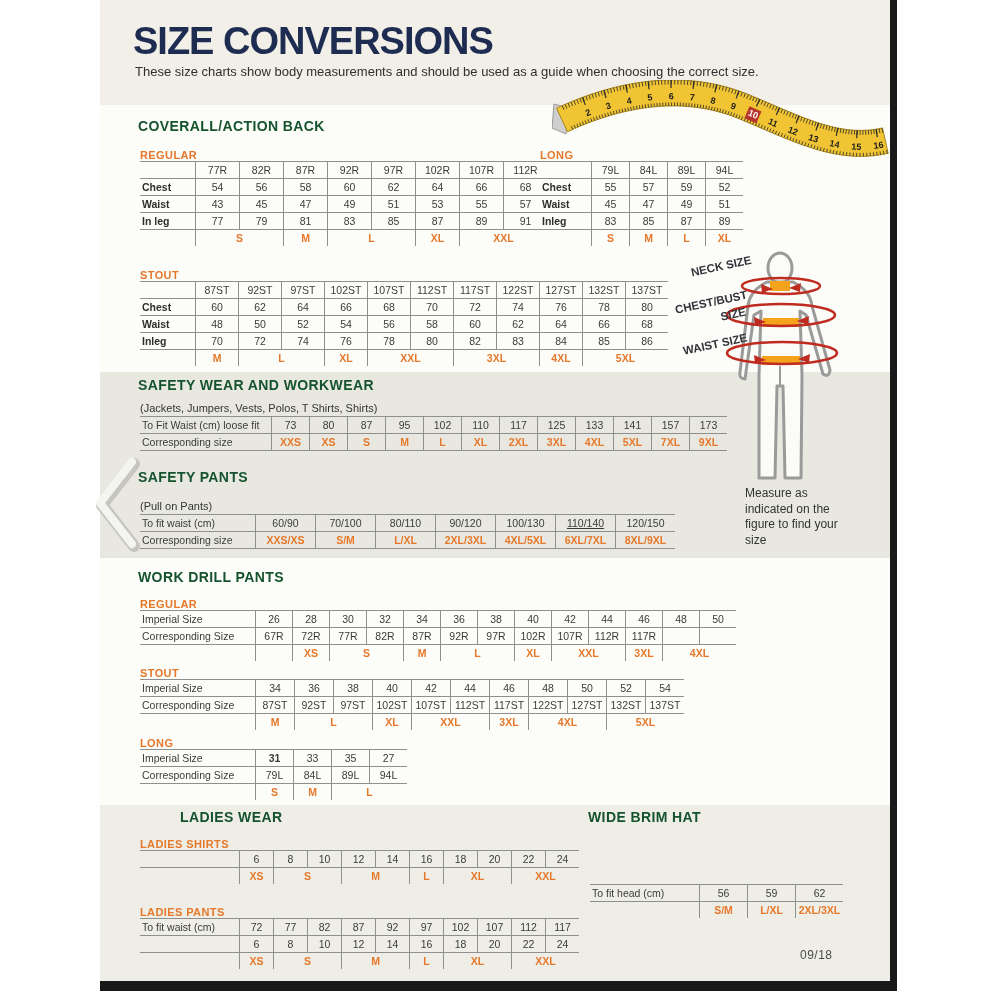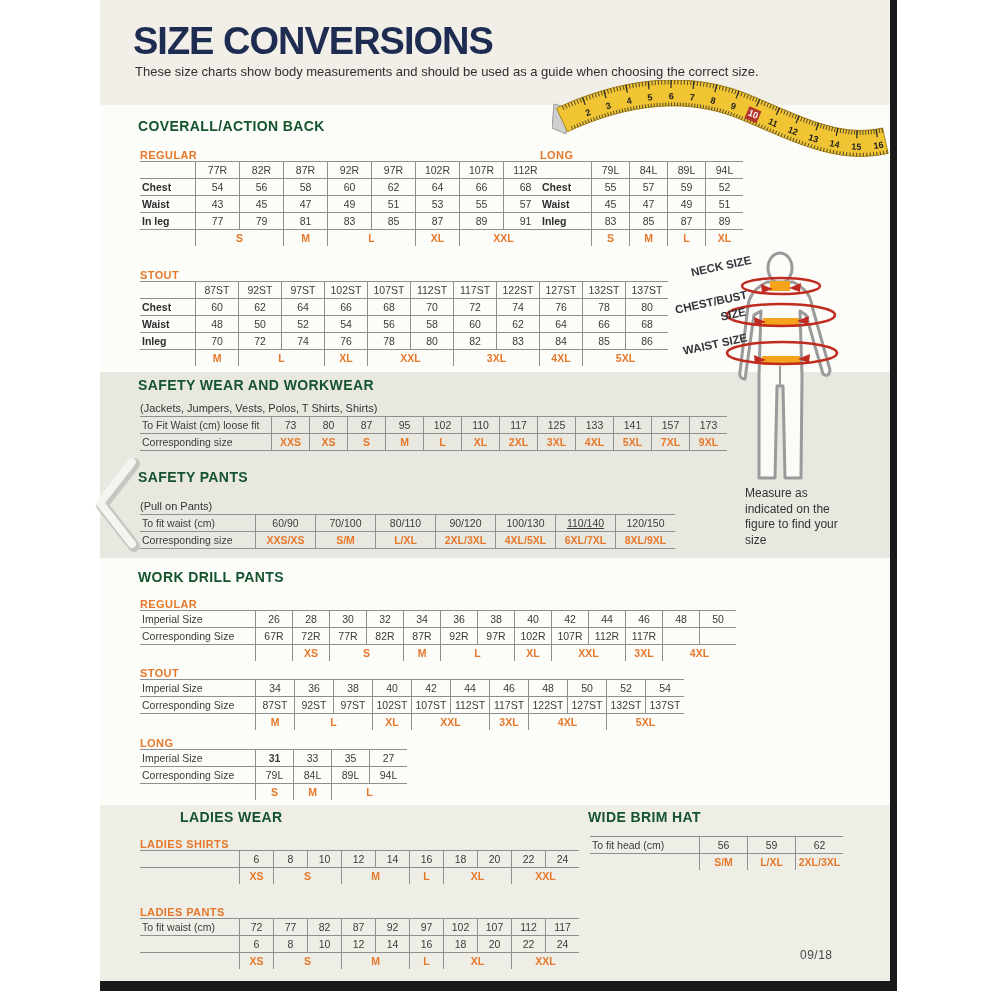--- a/index.html
+++ b/index.html
@@ -734,21 +734,21 @@
               <td class="sz" colspan="2" style="width: 62px;">M</td>
               <td class="sz" style="width: 31px;">L</td>
               <td class="sz" colspan="2" style="width: 62px;">XL</td>
               <td class="sz" colspan="2" style="width: 62px;">XXL</td>
             </tr>
           </tbody>
         </table>
       </div>
 
     <div class="abs h2" style="left:488px;top:809px;">WIDE BRIM HAT</div>
-    <div class="abs" style="left:490px;top:836px;">
+    <div class="abs" style="left:490px;top:884px;">
         <table class="size-table">
           <tbody>
             <tr class="data-row">
               <td class="lbl" style="width: 106px;">To fit head (cm)</td>
               <td class="c" style="width: 45px;">56</td>
               <td class="c" style="width: 45px;">59</td>
               <td class="c" style="width: 45px;">62</td>
             </tr>
             <tr class="size-row">
               <td class="lbl szl" style="width: 106px;"></td>

